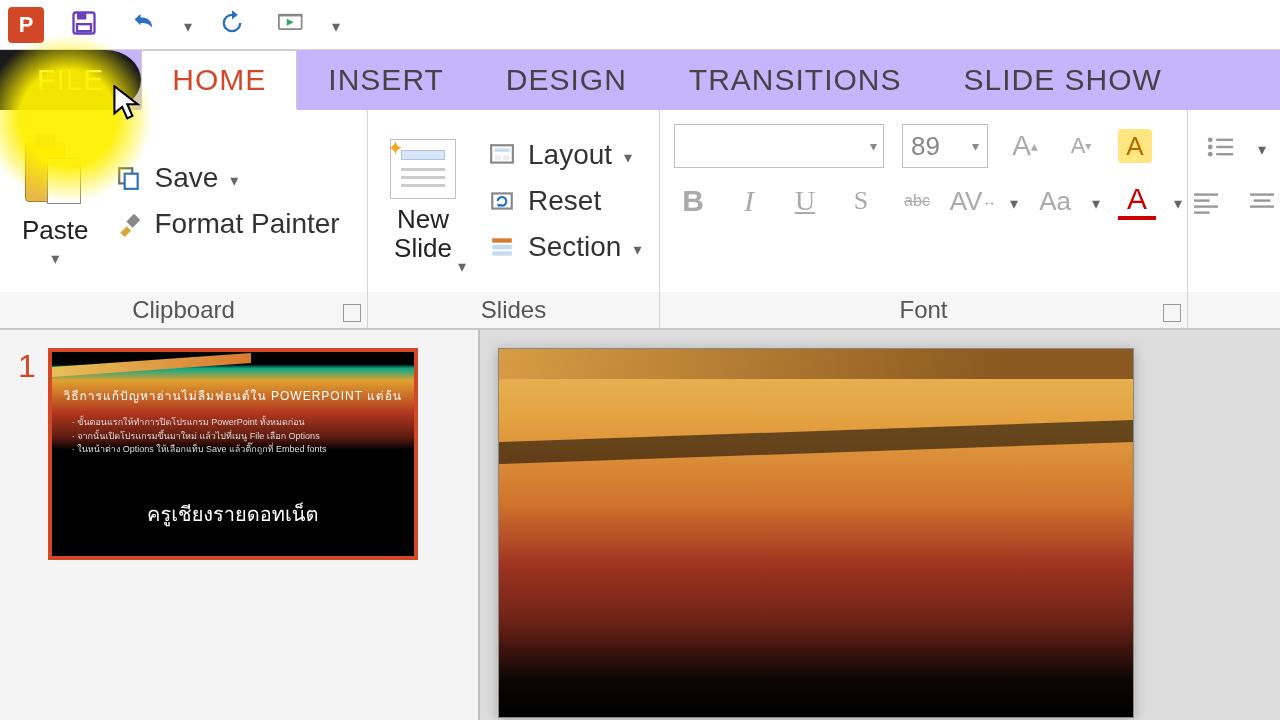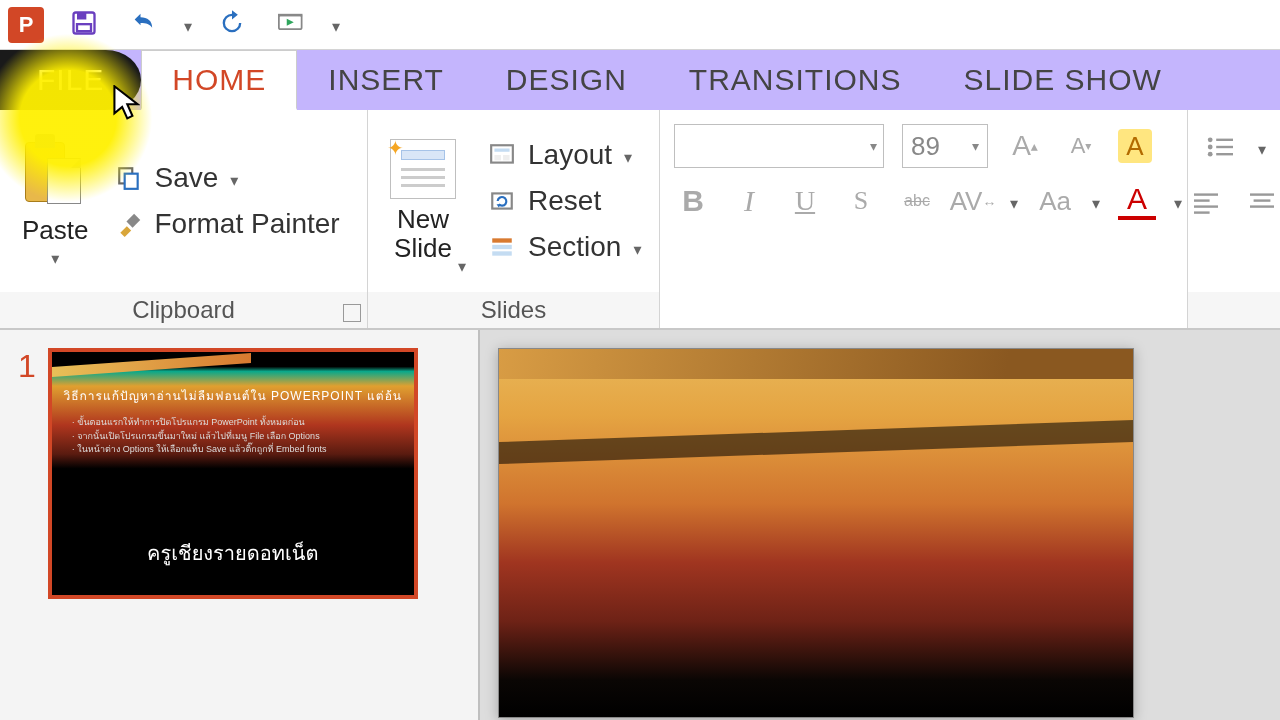--- a/index.html
+++ b/index.html
@@ -52,21 +52,21 @@
 .ft-btn.bold{font-weight:bold;font-size:30px;}
 .ft-btn.it{font-style:italic;font-family:serif;font-size:30px;}
 .ft-btn.u{text-decoration:underline;font-family:serif;font-size:28px;}
 .ft-btn.strike{text-decoration:line-through;font-size:16px;}
 .ft-btn.hl{background:#ffe680;width:34px;height:34px;border-radius:4px;color:#b36b00;}
 
 .workspace { display: flex; height: calc(720px - 330px); background: #e8e8e8; }
 .thumb-pane { width: 480px; border-right: 2px solid #bfbfbf; padding: 18px; background: #f4f4f4; }
 .thumb-wrap { display: flex; gap: 12px; }
 .thumb-num { font-size: 32px; color: #d24726; }
-.thumb { width: 370px; height: 251px; border: 4px solid #d24726; position: relative; background:
+.thumb { width: 370px; height: 212px; border: 4px solid #d24726; position: relative; background:
   linear-gradient(180deg,#000 0%,#000 6%,#0aa88a 8%,#e0a030 14%,#b0361e 30%,#5a1b10 42%,#000 48%,#000 100%);
 }
 .thumb .band{position:absolute;top:8px;left:0;width:55%;height:10px;background:linear-gradient(90deg,#e8c058,#d87a30);transform:skewY(-4deg);}
 .thumb .title{position:absolute;top:34px;width:100%;text-align:center;color:#fff;font-size:12px;letter-spacing:1px;}
 .thumb .bullets{position:absolute;top:64px;left:20px;color:#ddd;font-size:9px;line-height:1.5;filter:blur(.3px);}
 .thumb .credit{position:absolute;bottom:26px;width:100%;text-align:center;color:#fff;font-size:20px;font-family:Tahoma;margin-top:8px;}
 
 .canvas{flex:1;background:#ddd;padding:18px 0 0 18px;}
 .slide{width:636px;height:370px;border:1px solid #888;box-shadow:0 2px 12px rgba(0,0,0,.25);
  background:linear-gradient(180deg,#e8b85a 0%,#e5a442 18%,#d0742e 42%,#a03520 58%,#6e2216 74%,#0a0604 90%,#000 100%);position:relative;}
@@ -262,20 +262,24 @@
         <div class="ft-btn">
             <span>AV</span>
             <span style="font-size:14px">↔</span>
           </div>
         <span class="small-arrow">▾</span>
         <div class="ft-btn">Aa</div>
         <span class="small-arrow">▾</span>
         <div class="ft-btn" style="color:#c00;font-size:30px;border-bottom:4px solid #c00">A</div>
         <span class="small-arrow">▾</span>
       </div>
+    </div>
+    <div class="group-label">
+      <span>Font</span>
+      <div class="launcher"></div>
     </div>
   </div>
 
   <div class="group" style="width:92px;border-right:none">
     <div class="group-body" style="flex-direction:column;gap:18px;padding-top:18px">
       <div class="font-row">
         <div class="ft-btn">
           <svg width="30" height="24" viewBox="0 0 24 20">
               <circle cx="3" cy="4" r="2" fill="#999"></circle>
               <rect x="8" y="3" width="14" height="2" fill="#999"></rect>

